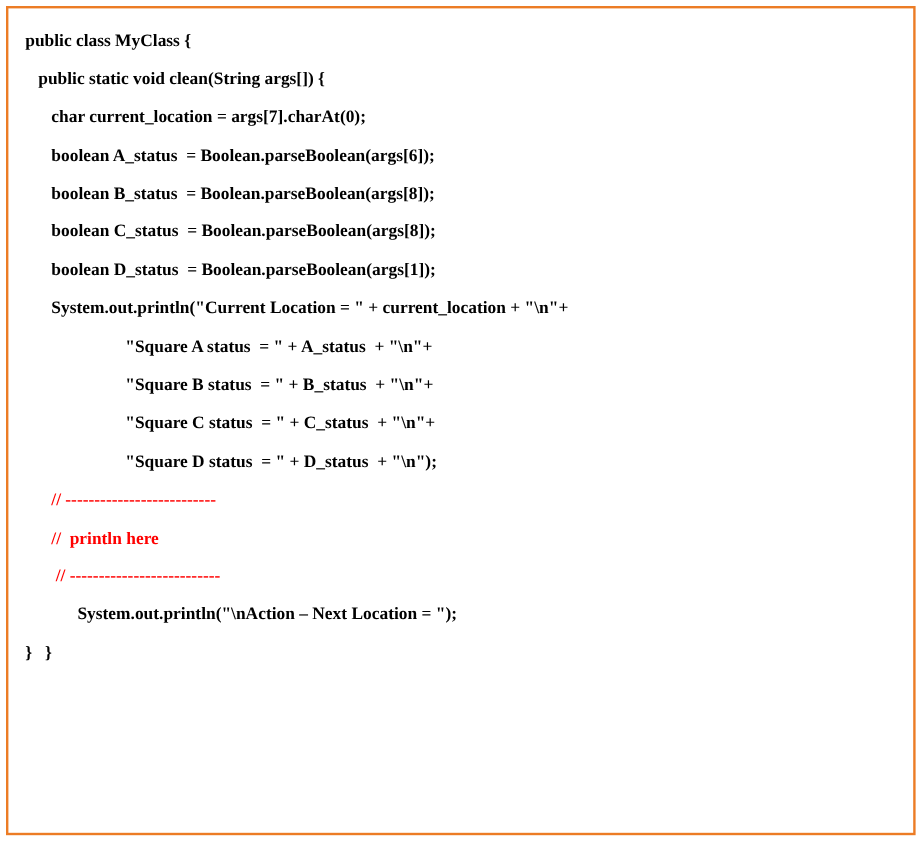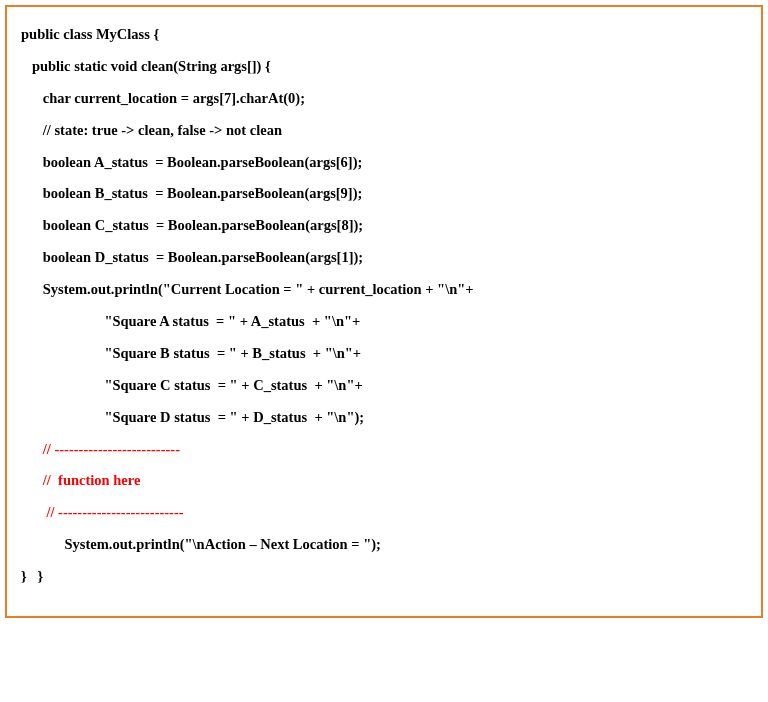--- a/index.html
+++ b/index.html
@@ -9,45 +9,44 @@
     font-weight: bold;
     font-size: 14.5px;
     color: #000;
     width: 768px;
     height: 702px;
   }
   .code-box {
     border: 2px solid #ec7c25;
     margin: 5px;
     padding: 12px 14px 8px 14px;
-    height: 613px;
+    height: 691px;
   }
   .line {
     white-space: pre;
     line-height: 2.2;
   }
   .red {
     color: #ff0000;
   }
 </style>
 </head>
 <body>
 
 <div class="code-box">
   <div class="line">public class MyClass {</div>
   <div class="line">   public static void clean(String args[]) {</div>
   <div class="line">      char current_location = args[7].charAt(0);</div>
-  <div class="line">      // state: true -&gt; clean, false -&gt; not clean</div>
   <div class="line">      boolean A_status  = Boolean.parseBoolean(args[6]);</div>
-  <div class="line">      boolean B_status  = Boolean.parseBoolean(args[9]);</div>
+  <div class="line">      boolean B_status  = Boolean.parseBoolean(args[8]);</div>
   <div class="line">      boolean C_status  = Boolean.parseBoolean(args[8]);</div>
   <div class="line">      boolean D_status  = Boolean.parseBoolean(args[1]);</div>
   <div class="line">      System.out.println("Current Location = " + current_location + "\n"+</div>
   <div class="line">                       "Square A status  = " + A_status  + "\n"+</div>
   <div class="line">                       "Square B status  = " + B_status  + "\n"+</div>
   <div class="line">                       "Square C status  = " + C_status  + "\n"+</div>
   <div class="line">                       "Square D status  = " + D_status  + "\n");</div>
   <div class="line red">      // --------------------------</div>
-  <div class="line red">      //  function here</div>
+  <div class="line red">      //  println here</div>
   <div class="line red">       // --------------------------</div>
   <div class="line">            System.out.println("\nAction – Next Location = ");</div>
   <div class="line">}   }</div>
 </div>
 
 </body></html>

